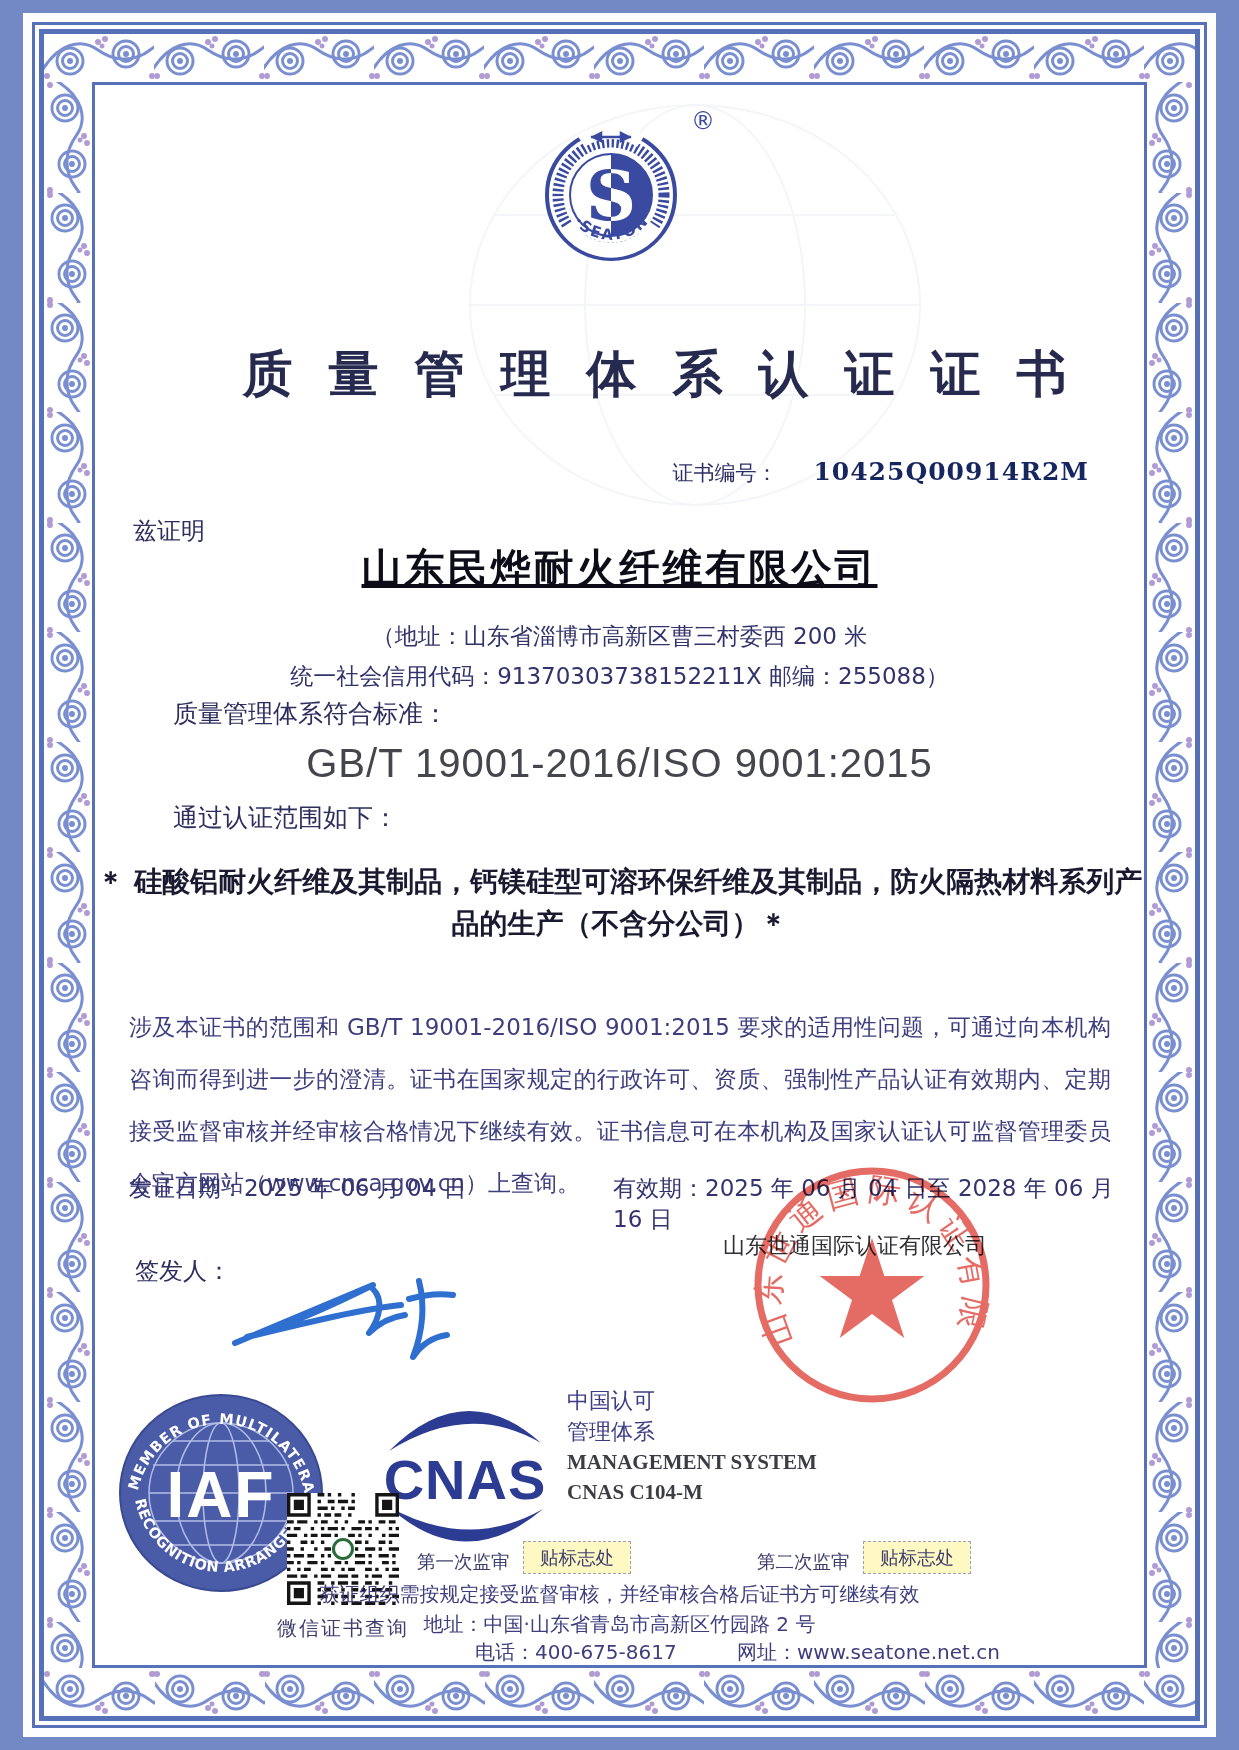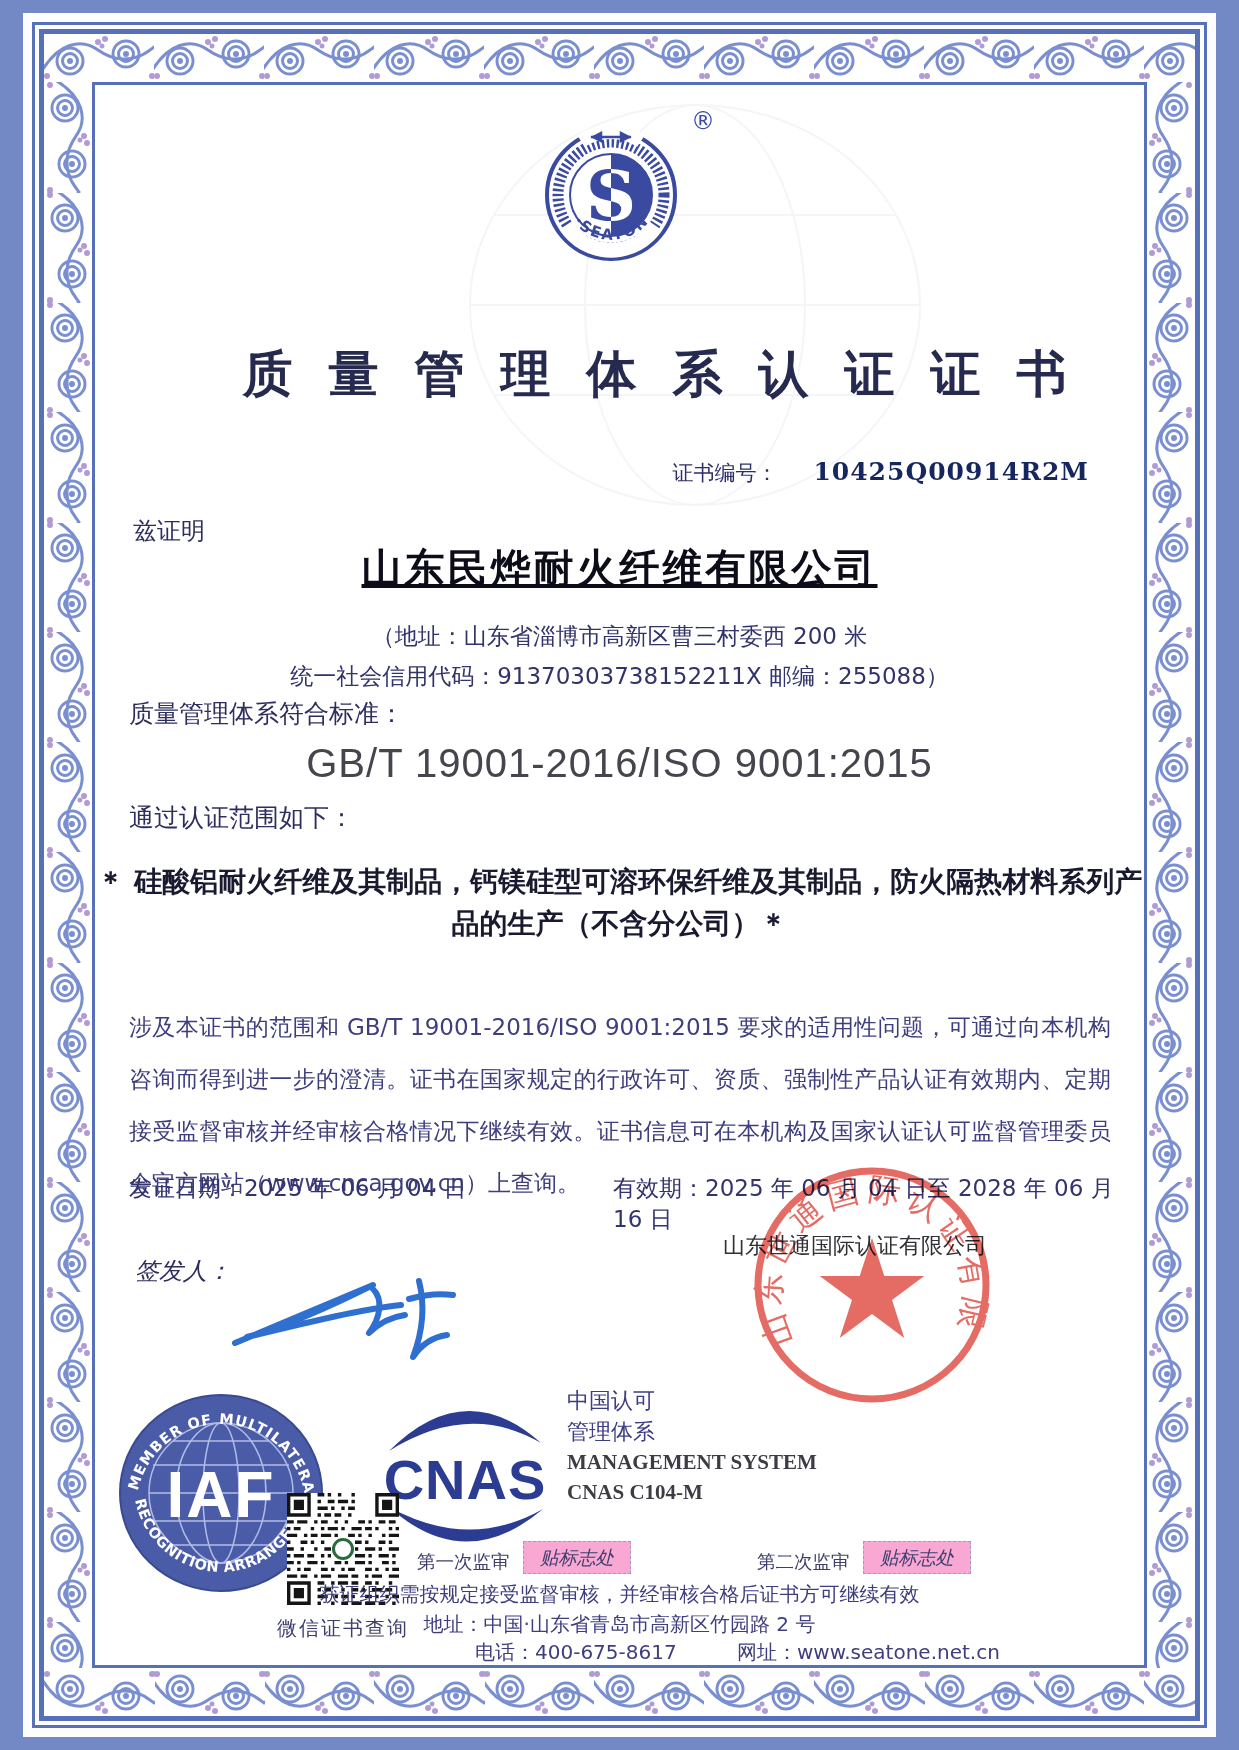--- a/index.html
+++ b/index.html
@@ -16,31 +16,31 @@
   .band.right{right:0;top:48px;width:48px;height:calc(100% - 96px);transform:scaleX(-1);}
   .content{position:relative;height:100%;box-sizing:border-box;border:3px solid #5671b8;background:#fff;overflow:hidden;}
   .abs{position:absolute;}
   .ctr{left:0;width:100%;text-align:center;}
   .title{font-family:"DejaVu Serif",serif;font-weight:600;font-size:50px;letter-spacing:36px;text-indent:36px;color:#262a4e;margin-left:35px;}
   .certno-label{font-size:21px;color:#2c2f66;}
   .certno{font-family:"DejaVu Serif",serif;font-weight:bold;font-size:25px;color:#16265e;letter-spacing:1px;margin-left:36px;}
   .attest{font-size:24px;color:#2e2e5e;}
   .company{font-size:40px;font-weight:bold;color:#0d0d1a;letter-spacing:3px;text-decoration:underline;}
   .addr{font-size:23px;color:#32336b;}
-  .seclabel{font-size:25px;color:#2e2e5e;}
+  .seclabel{font-size:25px;color:#2e2e5e;margin-left:44px;}
   .standard{font-family:"Liberation Sans","DejaVu Sans",sans-serif;font-size:40px;color:#45454d;letter-spacing:1px;}
   .scope{font-size:28px;font-weight:bold;color:#191930;}
   .note{font-size:23px;line-height:52px;color:#3e3e7e;text-align:justify;}
   .daterow{font-size:23px;color:#33336e;}
-  .signer{font-size:24px;color:#2e2e5e;font-style:italic;}
+  .signer{font-size:24px;color:#2e2e5e;}
   .issuer{font-size:22px;color:#2f2f34;}
   .cnas-zh{font-size:22px;line-height:31px;color:#3c3c85;}
   .cnas-en{font-size:21px;line-height:30px;font-weight:bold;color:#3c3c44;font-family:Liberation Serif, serif;}
   .fsmall{font-size:18.5px;color:#3e3e6e;}
-  .dashbox{display:inline-block;border:1.5px dashed #9aa0bb;padding:3px 16px;font-size:18.5px;color:#3e3e6e;background:#f9a8d4;font-style:italic;}
+  .dashbox{display:inline-block;border:1.5px dashed #9aa0bb;padding:3px 16px;font-size:18.5px;color:#3e3e6e;background:#fef9c3;}
   .fnote{font-size:20px;color:#3e3e7e;}
   .qrcap{font-size:20px;color:#3e3e6e;letter-spacing:2px;}
   .stamp{mix-blend-mode:multiply;opacity:.88;}
   .wm{opacity:.35;}
 </style>
 </head>
 <body>
 
 <svg width="0" height="0" style="position:absolute" aria-hidden="true">
   <defs>

